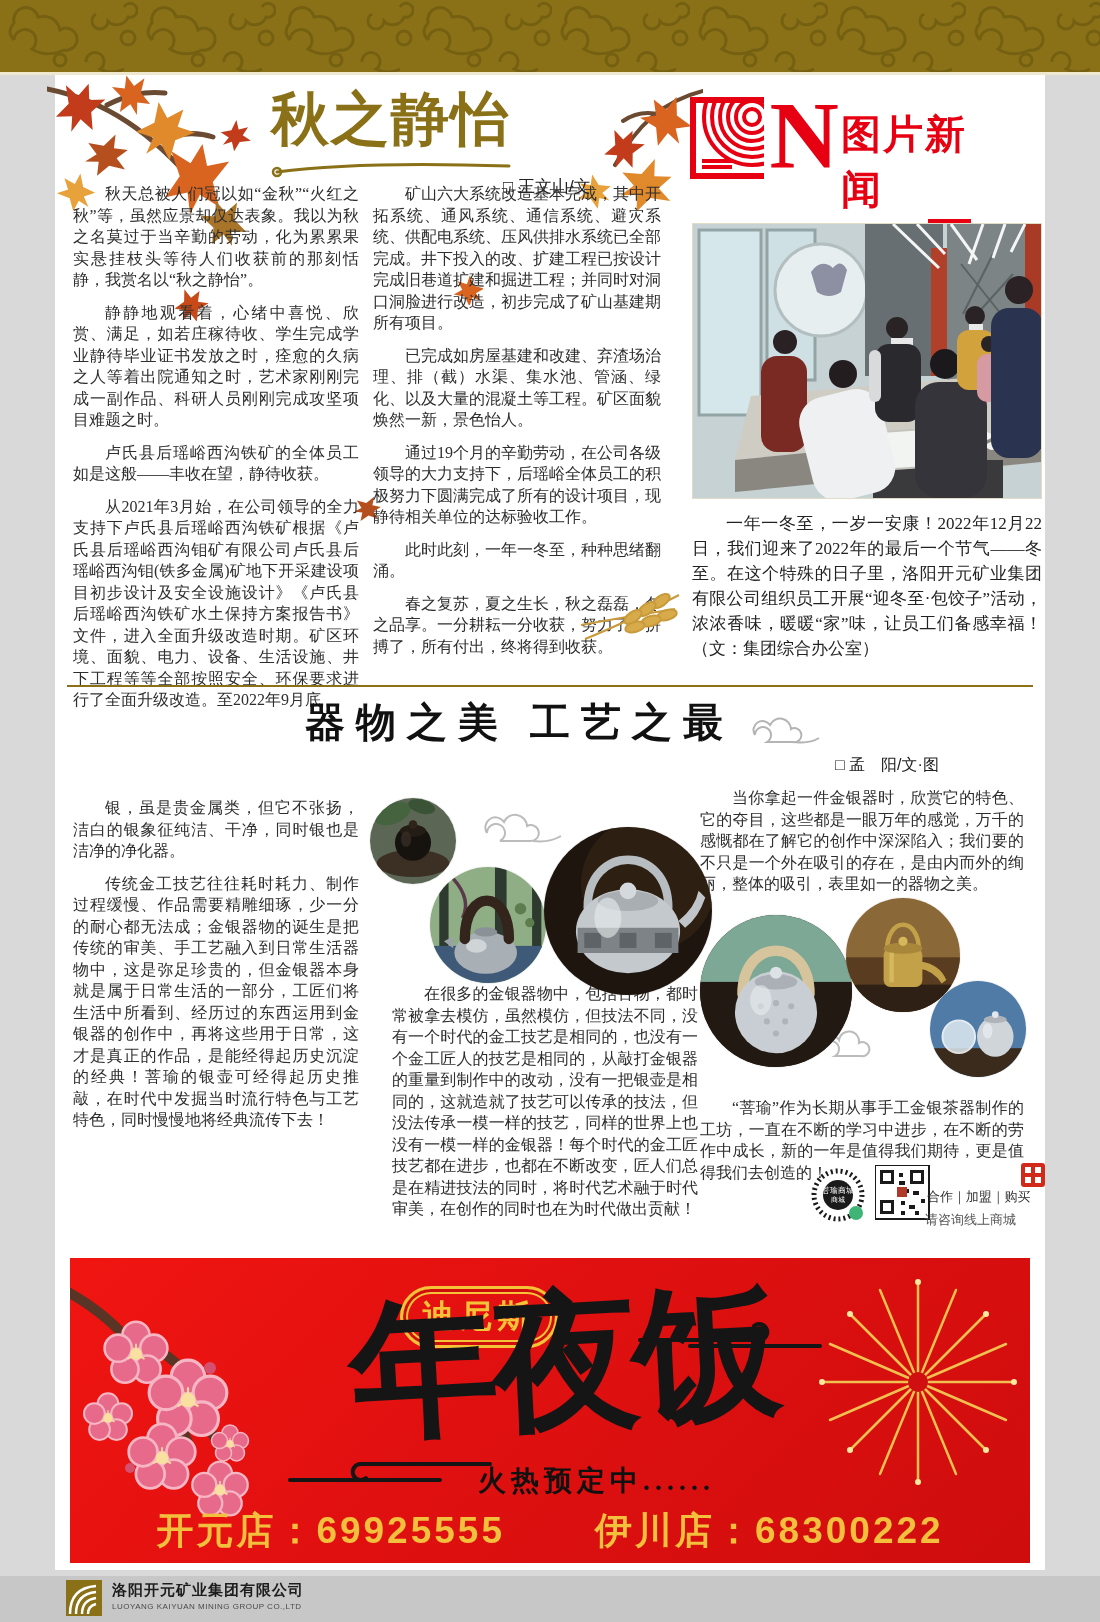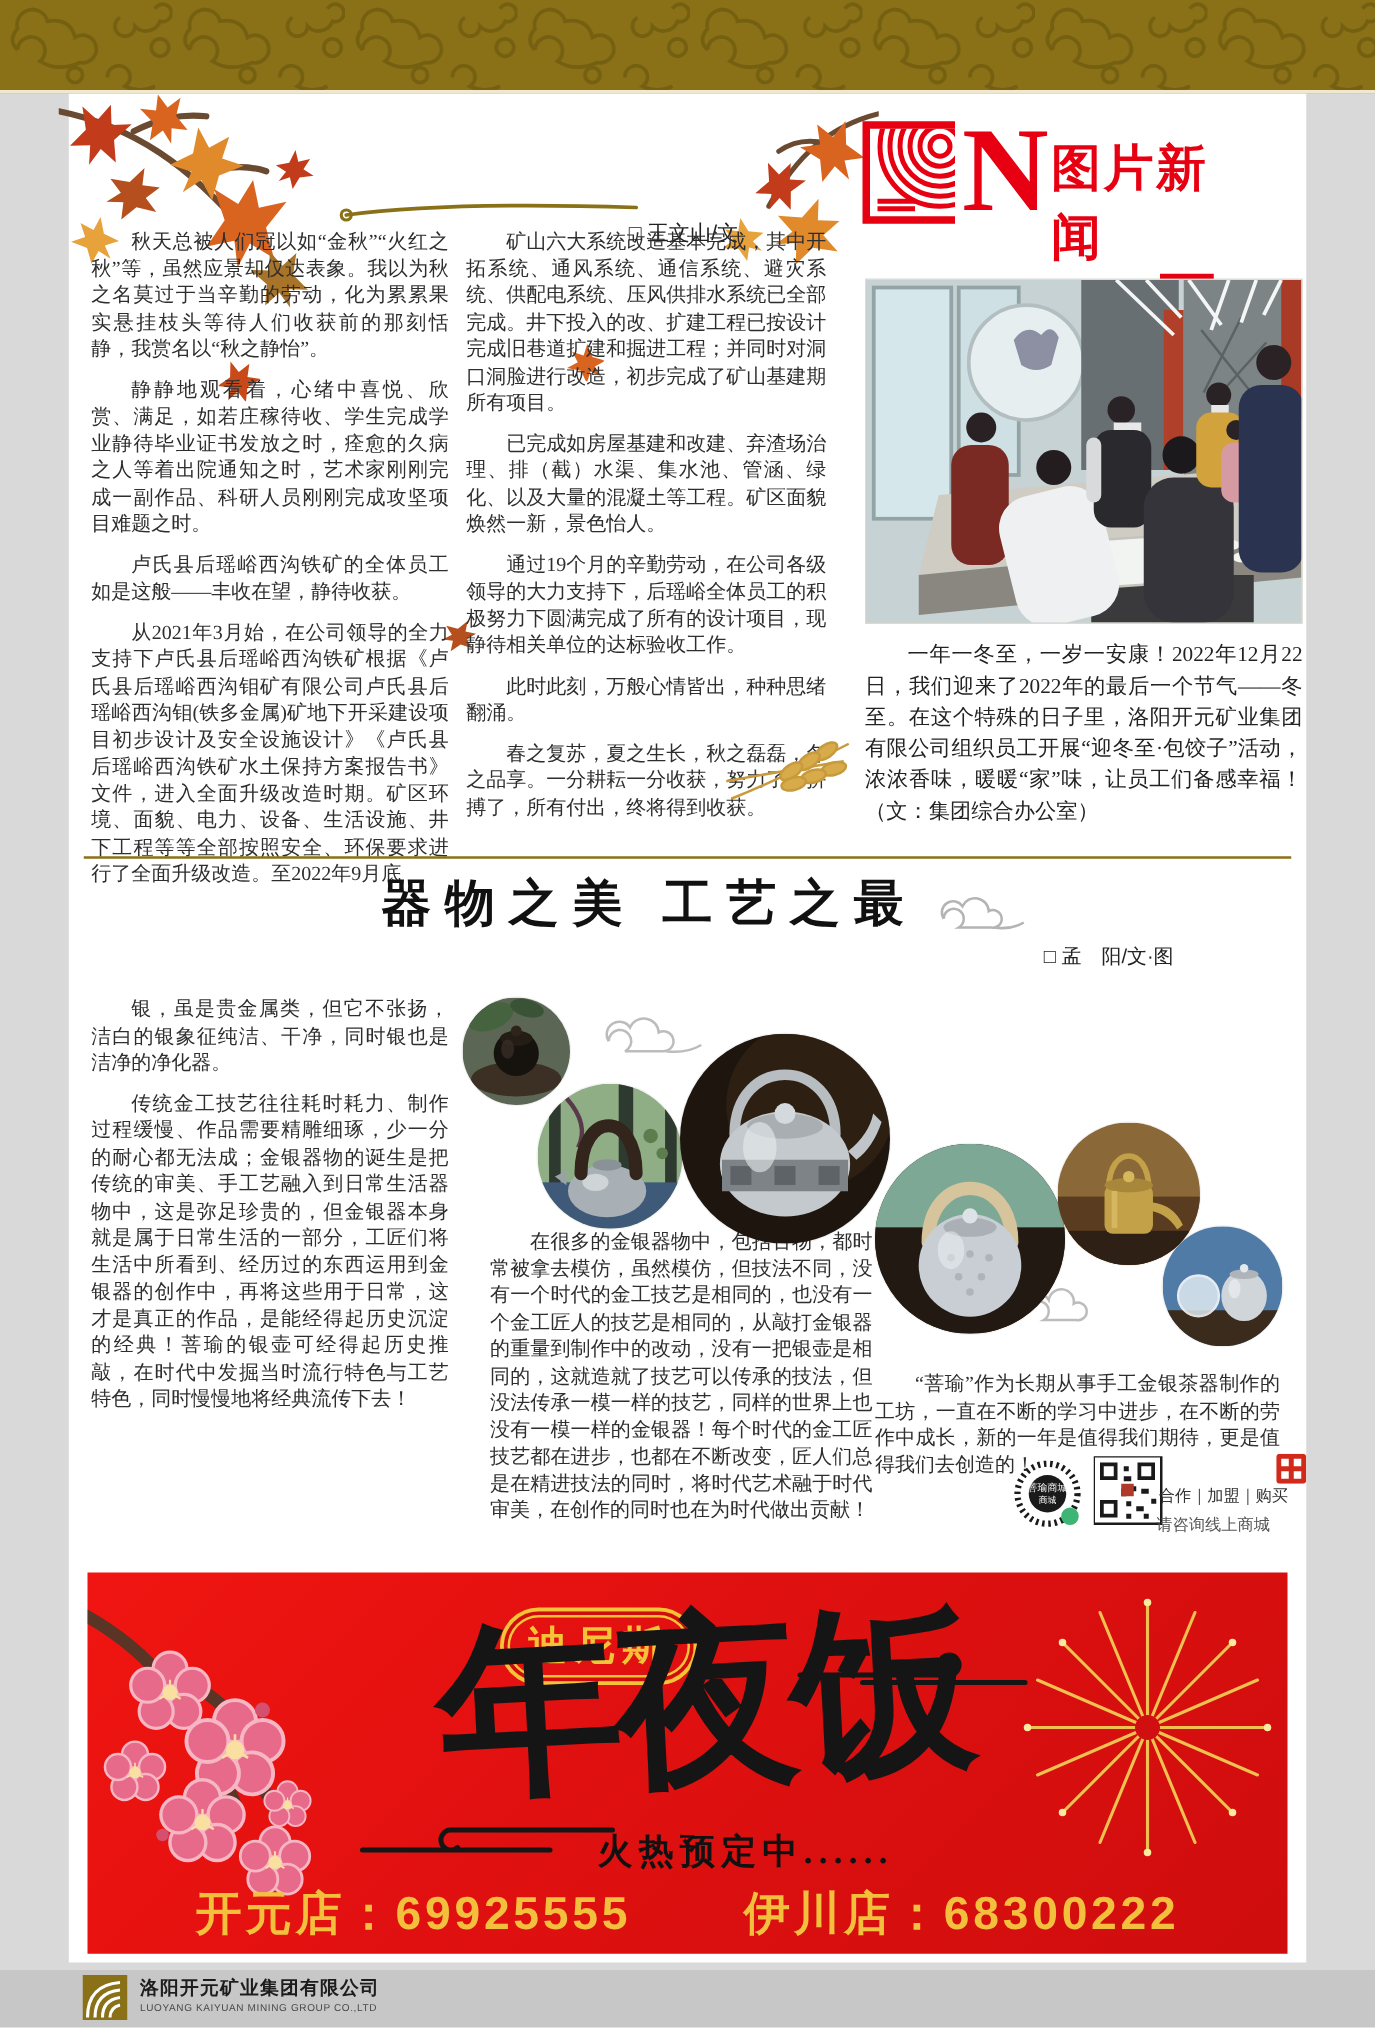--- a/index.html
+++ b/index.html
@@ -130,37 +130,38 @@
     <svg class="abs" style="left:120px;top:212px" width="34" height="34">
       <use href="#leaf" transform="translate(17,17) scale(1.0) rotate(30)" fill="#c84a18"></use>
     </svg>
     <svg class="abs" style="left:398px;top:200px" width="30" height="30">
       <use href="#leaf" transform="translate(15,15) scale(0.9) rotate(-50)" fill="#d96420"></use>
     </svg>
     <svg class="abs" style="left:300px;top:420px" width="28" height="28">
       <use href="#leaf" transform="translate(14,14) scale(0.8) rotate(80)" fill="#b5501e"></use>
     </svg>
 
+    <div class="abs a1-title">秋之静怡</div>
     <svg class="abs" style="left:214px;top:84px" width="250" height="20">
       <path d="M8,13 Q90,2 240,7" fill="none" stroke="#8a7118" stroke-width="3" stroke-linecap="round"></path>
       <circle cx="8" cy="13" r="4" fill="none" stroke="#8a7118" stroke-width="2.5"></circle>
     </svg>
     <div class="abs byline" id="byline1">□ 王文山/文</div>
 
     <div class="abs col" id="a1col1">
       <p>秋天总被人们冠以如“金秋”“火红之秋”等，虽然应景却仅达表象。我以为秋之名莫过于当辛勤的劳动，化为累累果实悬挂枝头等待人们收获前的那刻恬静，我赏名以“秋之静怡”。</p>
       <p>静静地观看着，心绪中喜悦、欣赏、满足，如若庄稼待收、学生完成学业静待毕业证书发放之时，痊愈的久病之人等着出院通知之时，艺术家刚刚完成一副作品、科研人员刚刚完成攻坚项目难题之时。</p>
       <p>卢氏县后瑶峪西沟铁矿的全体员工如是这般——丰收在望，静待收获。</p>
       <p>从2021年3月始，在公司领导的全力支持下卢氏县后瑶峪西沟铁矿根据《卢氏县后瑶峪西沟钼矿有限公司卢氏县后瑶峪西沟钼(铁多金属)矿地下开采建设项目初步设计及安全设施设计》《卢氏县后瑶峪西沟铁矿水土保持方案报告书》文件，进入全面升级改造时期。矿区环境、面貌、电力、设备、生活设施、井下工程等等全部按照安全、环保要求进行了全面升级改造。至2022年9月底</p>
     </div>
     <div class="abs col" id="a1col2">
       <p>矿山六大系统改造基本完成，其中开拓系统、通风系统、通信系统、避灾系统、供配电系统、压风供排水系统已全部完成。井下投入的改、扩建工程已按设计完成旧巷道扩建和掘进工程；并同时对洞口洞脸进行改造，初步完成了矿山基建期所有项目。</p>
       <p>已完成如房屋基建和改建、弃渣场治理、排（截）水渠、集水池、管涵、绿化、以及大量的混凝土等工程。矿区面貌焕然一新，景色怡人。</p>
       <p>通过19个月的辛勤劳动，在公司各级领导的大力支持下，后瑶峪全体员工的积极努力下圆满完成了所有的设计项目，现静待相关单位的达标验收工作。</p>
-      <p>此时此刻，万般心情皆出，种种思绪翻涌。</p>
+      <p>此时此刻，一年一冬至，种种思绪翻涌。</p>
       <p>春之复苏，夏之生长，秋之磊磊，冬之品享。一分耕耘一分收获，努力了，拼搏了，所有付出，终将得到收获。</p>
     </div>
 
     <svg class="abs" style="left:520px;top:500px" width="110" height="70">
       <g stroke="#c89a3c" stroke-width="2" fill="#d8ab4a">
         <path d="M10,64 Q50,48 104,20" fill="none"></path>
         <path d="M6,50 Q50,42 100,34" fill="none"></path>
         <ellipse cx="86" cy="26" rx="5" ry="10" transform="rotate(55 86 26)"></ellipse>
         <ellipse cx="72" cy="34" rx="5" ry="10" transform="rotate(55 72 34)"></ellipse>
         <ellipse cx="58" cy="42" rx="5" ry="10" transform="rotate(55 58 42)"></ellipse>
@@ -274,20 +275,23 @@
       <path d="M52,39 q14,2 24,-4" fill="none" stroke="#b4b4b4" stroke-width="2"></path>
     </svg>
     <div class="abs byline" id="byline2">□ 孟　阳/文·图</div>
 
     <div class="abs col" id="c-left">
       <p>银，虽是贵金属类，但它不张扬，洁白的银象征纯洁、干净，同时银也是洁净的净化器。</p>
       <p>传统金工技艺往往耗时耗力、制作过程缓慢、作品需要精雕细琢，少一分的耐心都无法成；金银器物的诞生是把传统的审美、手工艺融入到日常生活器物中，这是弥足珍贵的，但金银器本身就是属于日常生活的一部分，工匠们将生活中所看到、经历过的东西运用到金银器的创作中，再将这些用于日常，这才是真正的作品，是能经得起历史沉淀的经典！菩瑜的银壶可经得起历史推敲，在时代中发掘当时流行特色与工艺特色，同时慢慢地将经典流传下去！</p>
     </div>
     <div class="abs col" id="c-mid">
       <p>在很多的金银器物中，包括古物，都时常被拿去模仿，虽然模仿，但技法不同，没有一个时代的金工技艺是相同的，也没有一个金工匠人的技艺是相同的，从敲打金银器的重量到制作中的改动，没有一把银壶是相同的，这就造就了技艺可以传承的技法，但没法传承一模一样的技艺，同样的世界上也没有一模一样的金银器！每个时代的金工匠技艺都在进步，也都在不断改变，匠人们总是在精进技法的同时，将时代艺术融于时代审美，在创作的同时也在为时代做出贡献！</p>
+    </div>
+    <div class="abs col" id="c-right1">
+      <p>当你拿起一件金银器时，欣赏它的特色、它的夺目，这些都是一眼万年的感觉，万千的感慨都在了解它的创作中深深陷入；我们要的不只是一个外在吸引的存在，是由内而外的绚丽，整体的吸引，表里如一的器物之美。</p>
     </div>
     <div class="abs col" id="c-right2">
       <p>“菩瑜”作为长期从事手工金银茶器制作的工坊，一直在不断的学习中进步，在不断的劳作中成长，新的一年是值得我们期待，更是值得我们去创造的！</p>
     </div>
 
     <svg class="abs" style="left:418px;top:726px" width="96" height="44">
       <path d="M14,32 a9,9 0 1,1 13,8 h30 a8,8 0 1,0 -3,-15 a12,12 0 0,0 -23,-4 a9,9 0 0,0 -17,11" fill="none" stroke="#bcbcbc" stroke-width="2"></path>
       <path d="M60,40 q16,2 28,-5" fill="none" stroke="#bcbcbc" stroke-width="2"></path>
     </svg>
     <svg class="abs" style="left:756px;top:946px" width="86" height="40">

